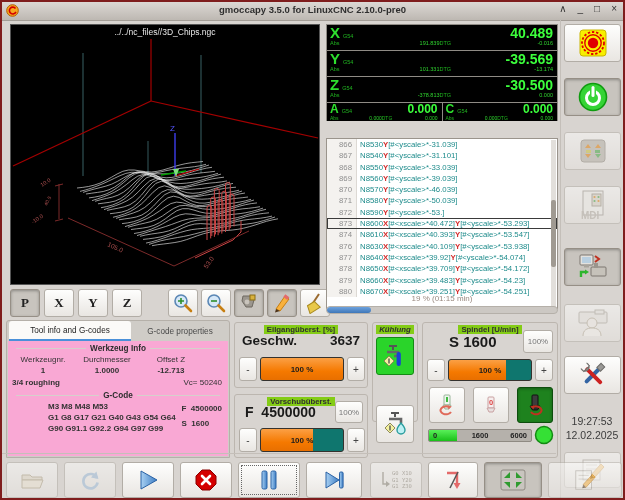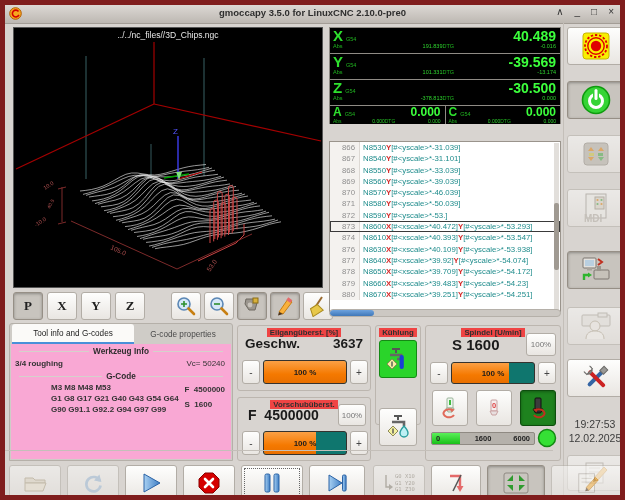--- a/index.html
+++ b/index.html
@@ -1,16 +1,16 @@
 <!DOCTYPE html>
 <html><head>
 <meta charset="utf-8">
 <style>
   html,body{margin:0;padding:0;background:#9a9a9a;font-family:"Liberation Sans",sans-serif;}
-  #win{position:relative;width:625px;height:500px;background:#d8d4d0;border:5px solid #7f1d1d;overflow:hidden;box-sizing:border-box;}
+  #win{position:relative;width:625px;height:500px;background:#d8d4d0;border:2px solid #7f1d1d;overflow:hidden;box-sizing:border-box;}
   
   #titlebar{position:absolute;left:0;top:0;right:0;height:18px;background:linear-gradient(#dcd8d4,#bdb8b2);border-bottom:1px solid #a39d96;}
   #win-title{position:absolute;left:0;right:0;top:2px;text-align:center;font-size:9.5px;font-weight:bold;color:#2e2e2e;}
   #win-controls{position:absolute;right:6px;top:1px;display:flex;gap:11px;font-size:10px;color:#333;}
   #win-controls span{cursor:default;}
   #app-icon{position:absolute;left:4px;top:2px;}
   
   .btn{position:absolute;background:linear-gradient(#fefefd,#e9e6e2);border:1px solid #b2ada6;border-radius:3px;display:flex;align-items:center;justify-content:center;box-sizing:border-box;}
   .btn.pressed{background:#c8c4be;box-shadow:inset 0 1px 3px rgba(0,0,0,.3);border-color:#968f86;}
   .btn.disabled{opacity:.5;}
@@ -42,21 +42,21 @@
   .gc-row.current{outline:1.2px solid #3a3a3a;outline-offset:-1px;}
   #gcode-scroll{position:absolute;right:1px;top:1px;bottom:1px;width:5px;background:#e2dfdb;}
   #gcode-thumb{position:absolute;left:0;right:0;top:36%;height:40%;background:#a09a92;border-radius:2px;}
   
   #progress-text{position:absolute;left:324px;top:292px;width:232px;text-align:center;font-size:8px;color:#9a8a80;}
   #progress-bar{position:absolute;left:324px;top:304px;width:232px;height:8px;background:#ccc8c3;border-radius:4px;overflow:hidden;border:1px solid #b5b0a9;box-sizing:border-box;}
   #progress-fill{height:100%;background:linear-gradient(#6da2de,#3f77b8);border-radius:4px;}
   
   .frame{position:absolute;border:1px solid #bcb6af;border-radius:3px;box-sizing:border-box;}
   .legend{position:absolute;top:-5px;left:0;right:0;text-align:center;pointer-events:none;}
-  .legend span{background:#ef4444;padding:0 3px;font-size:7.8px;font-weight:bold;color:#2f2f2f;}
+  .legend span{background:#84cc16;padding:0 3px;font-size:7.8px;font-weight:bold;color:#2f2f2f;}
   
   .sbtn{position:absolute;height:24px;width:18px;font-size:10px;color:#444;}
   .slider-track{position:absolute;height:24px;background:#0f766e;border:1px solid #35322e;border-radius:3px;overflow:hidden;box-sizing:border-box;}
   .slider-fill{position:absolute;left:0;top:0;bottom:0;background:linear-gradient(#fba045,#f57900 60%,#e86f00);}
   .slider-label{position:absolute;inset:0;display:flex;align-items:center;justify-content:center;font-size:8px;font-weight:bold;color:#1d1d1d;}
   .bigval{position:absolute;font-weight:bold;color:#1a1a1a;}
   
   #notebook{position:absolute;left:4px;top:318px;width:224px;height:138px;background:#cfccc7;border:1px solid #b5b0a9;border-radius:3px 3px 0 0;box-sizing:border-box;}
   .tab{position:absolute;top:0;height:20px;display:flex;align-items:center;justify-content:center;font-size:8.2px;color:#4a4a4a;box-sizing:border-box;}
   .tab.active{background:#fbfaf8;color:#1d1d1d;border-bottom:2px solid #4a90d9;border-radius:3px 3px 0 0;}
@@ -338,29 +338,38 @@
         <div class="gc-row">
           <span class="gc-num">880</span>
           <span class="gc-text"><span class="gc-code">N8670</span><span class="gc-axis">X</span><span class="gc-expr">[#&lt;xscale&gt;*39.251]</span><span class="gc-axis">Y</span><span class="gc-expr">[#&lt;yscale&gt;*-54.251]</span></span>
         </div>
       </div>
     <div id="gcode-scroll">
         <div id="gcode-thumb"></div>
       </div>
   </div>
 
+  <div id="progress-text">19 % (01:15 min)</div>
   <div id="progress-bar">
       <div id="progress-fill" style="width: 19%;"></div>
     </div>
 
   <div id="notebook">
     <div class="tab" style="left:124px;width:98px;">G-code properties</div>
     <div class="tab active" style="left:2px;width:122px;">Tool info and G-codes</div>
     <div id="nb-content">
       <div class="nb-legend">Werkzeug Info</div>
+      <div class="tool-grid">
+        <span style="text-align:center">Werkzeugnr.</span>
+        <span style="text-align:center">Durchmesser</span>
+        <span style="text-align:center">Offset Z</span>
+        <span class="hv" style="text-align:center">1</span>
+        <span class="hv" style="text-align:center">1.0000</span>
+        <span class="hv" style="text-align:center">-12.713</span>
+      </div>
       <div class="tool-row">
         <span style="font-weight:bold">3/4 roughing</span>
         <span>Vc= 50240</span>
       </div>
       <div class="nb-legend">G-Code</div>
       <div class="gcode-frame-body">
         <div class="gcodes">
           <div>M3 M8 M48 M53</div>
           <div>G1 G8 G17 G21 G40 G43 G54 G64</div>
           <div>G90 G91.1 G92.2 G94 G97 G99</div>
@@ -390,21 +399,21 @@
     <span class="bigval" style="left:10px;top:9px;font-size:14px;"><span>F</span>&nbsp;&nbsp;<span>4500000</span></span>
     <div class="btn" style="right:4px;top:6px;width:28px;height:22px;font-size:8px;color:#777;">100%</div>
     <div class="btn sbtn" style="left:4px;top:33px;">-</div>
     <div class="slider-track" style="left:25px;top:33px;width:84px;">
       <div class="slider-fill" style="width: 64%;"></div>
       <div class="slider-label">100 %</div>
     </div>
     <div class="btn sbtn" style="left:112px;top:33px;">+</div>
   </div>
 
-  <div class="frame" style="left:370px;top:320px;width:46px;height:100px;">
+  <div class="frame" style="left:370px;top:320px;width:46px;height:100px;font-style:italic;">
     <div class="legend"><span>Kühlung</span></div>
     <div class="btn" style="left:3px;top:14px;width:38px;height:38px;background:#2ad42a;border-color:#148a14;">
       <svg width="28" height="28" viewBox="0 0 28 28">
           <line x1="8" y1="4" x2="16" y2="4" stroke="#555" stroke-width="2"></line>
           <line x1="12" y1="4" x2="12" y2="8" stroke="#555" stroke-width="2"></line>
           <path d="M6 10h11v4h-4" fill="none" stroke="#666" stroke-width="2.6"></path>
           <rect x="15.6" y="10" width="4.2" height="14" rx="2" fill="#1a3fd4"></rect>
           <polygon points="8,14 13,19 8,24 3,19" fill="#f4f2a0" stroke="#8f8a5a"></polygon>
           <line x1="8" y1="16.5" x2="8" y2="21.5" stroke="#555" stroke-width="1.4"></line>
         </svg>

